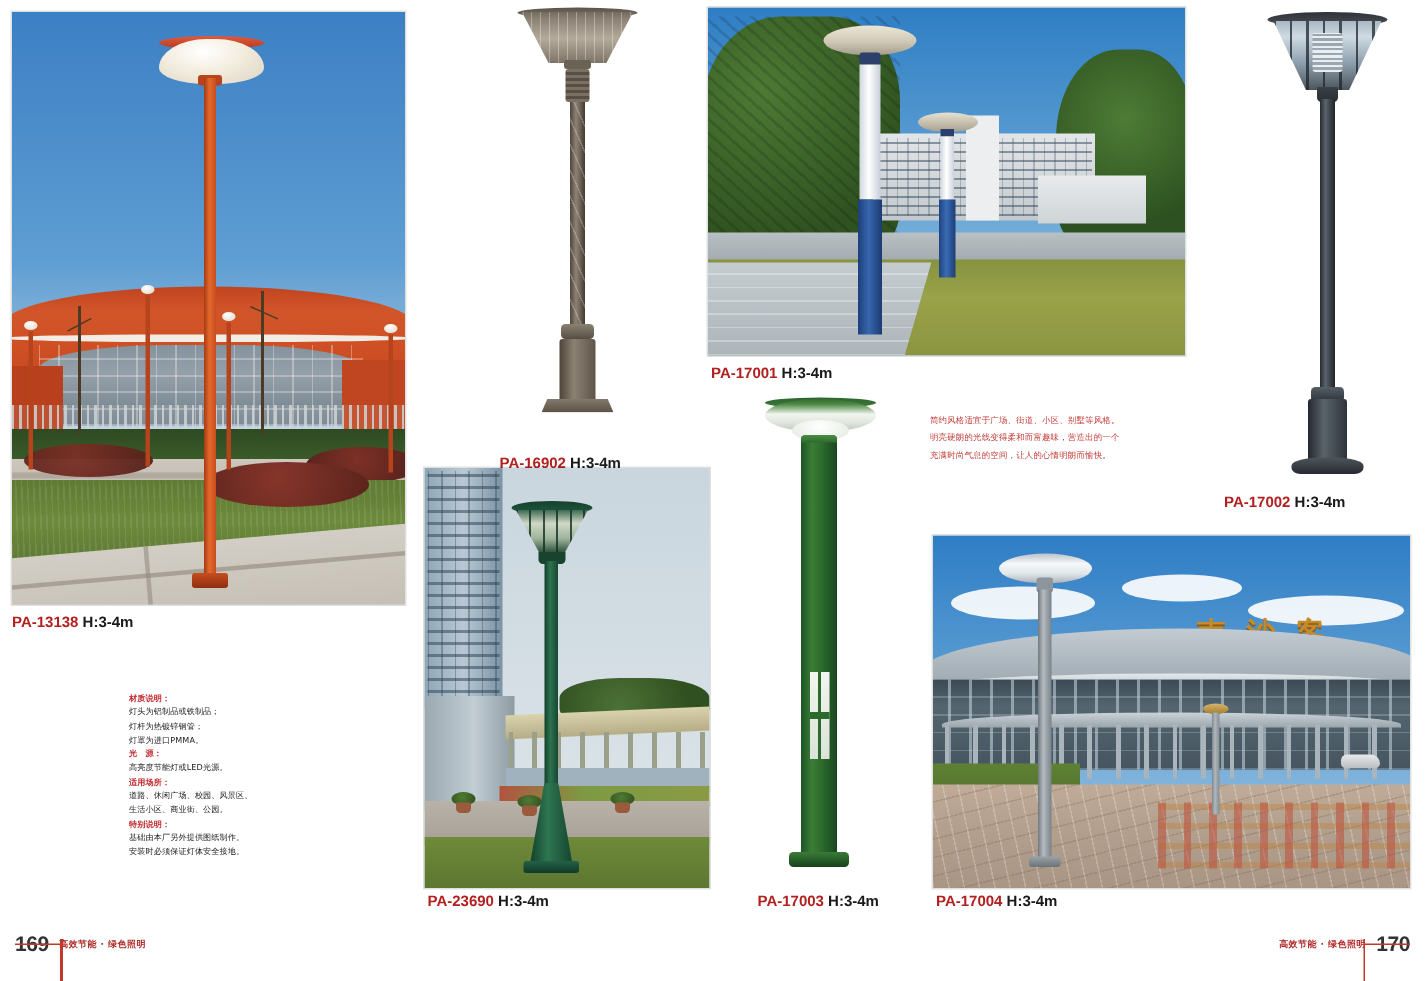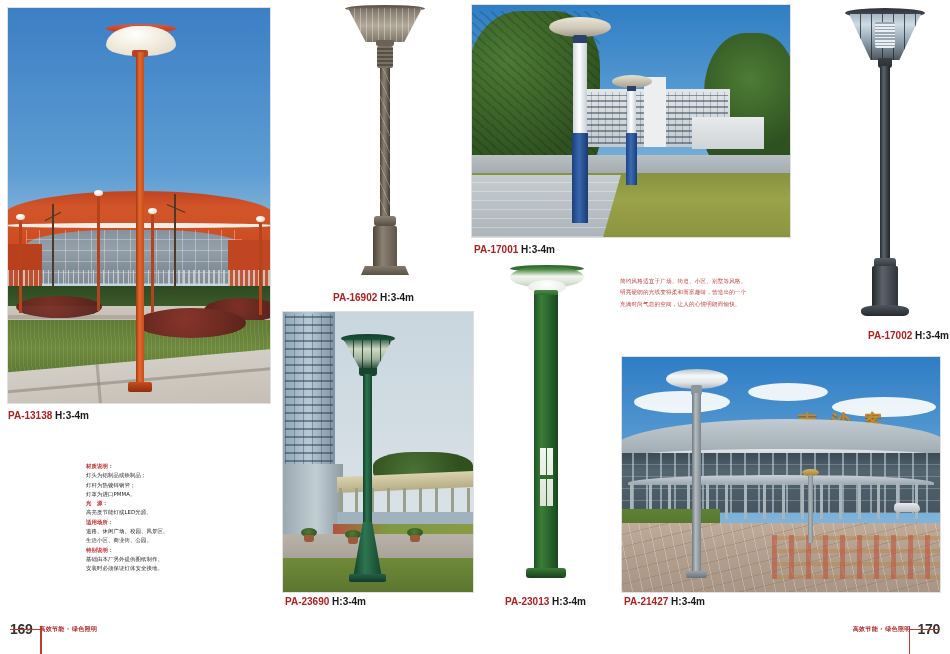--- a/index.html
+++ b/index.html
@@ -362,21 +362,21 @@
   <div class="render" id="rn2">
     <div class="brim"></div>
     <div class="shade"></div>
     <div class="collar"></div>
     <div class="fluted"></div>
     <div class="pole"></div>
     <div class="knob"></div>
     <div class="skirt"></div>
     <div class="foot"></div>
   </div>
-  <div class="caption" style="left:333px;top:292px;">
+  <div class="caption" style="left:333px;top:304px;">
     <span class="code">PA-16902</span>
     <span class="h">H:3-4m</span>
   </div>
 
   <div class="photo" id="ph3">
     <div class="sky"></div>
     <div class="treesL"></div>
     <div class="treesR"></div>
     <div class="city"></div>
     <div class="tower"></div>
@@ -403,21 +403,21 @@
   <div class="render" id="rn4">
     <div class="brim"></div>
     <div class="shade"></div>
     <div class="lamp"></div>
     <div class="neck"></div>
     <div class="pole"></div>
     <div class="collar"></div>
     <div class="skirt"></div>
     <div class="foot"></div>
   </div>
-  <div class="caption" style="left:868px;top:330px;">
+  <div class="caption" style="left:816px;top:330px;">
     <span class="code">PA-17002</span>
     <span class="h">H:3-4m</span>
   </div>
 
   <div class="photo" id="ph5">
     <div class="sky"></div>
     <div class="tower"></div>
     <div class="trees"></div>
     <div class="podium"></div>
     <div class="canopy"></div>
@@ -453,21 +453,21 @@
   <div class="render" id="rn6">
     <div class="discrim"></div>
     <div class="disc"></div>
     <div class="bulb"></div>
     <div class="pole"></div>
     <div class="ptop"></div>
     <div class="win"></div>
     <div class="foot"></div>
   </div>
   <div class="caption" style="left:505px;top:596px;">
-    <span class="code">PA-23013</span>
+    <span class="code">PA-17003</span>
     <span class="h">H:3-4m</span>
   </div>
 
   <div class="photo" id="ph7">
     <div class="sky"></div>
     <div class="cloud" style="left:12px;top:34px;width:96px;height:22px;"></div>
     <div class="cloud" style="left:126px;top:26px;width:80px;height:18px;"></div>
     <div class="cloud" style="left:210px;top:40px;width:104px;height:20px;"></div>
     <div class="sign">
       <span>南</span>
@@ -484,21 +484,21 @@
     <div class="dots"></div>
     <div class="car"></div>
     <div class="bollardtop"></div>
     <div class="bollard"></div>
     <div class="ldisc"></div>
     <div class="lneck"></div>
     <div class="lpole"></div>
     <div class="lfoot"></div>
   </div>
   <div class="caption" style="left:624px;top:596px;">
-    <span class="code">PA-21427</span>
+    <span class="code">PA-17004</span>
     <span class="h">H:3-4m</span>
   </div>
 
   <div class="spec">
     <div class="ln hd">材质说明：</div>
     <div class="ln">灯头为铝制品或铁制品；</div>
     <div class="ln">灯杆为热镀锌钢管；</div>
     <div class="ln">灯罩为进口PMMA。</div>
     <div class="ln hd">光　源：</div>
     <div class="ln">高亮度节能灯或LED光源。</div>

